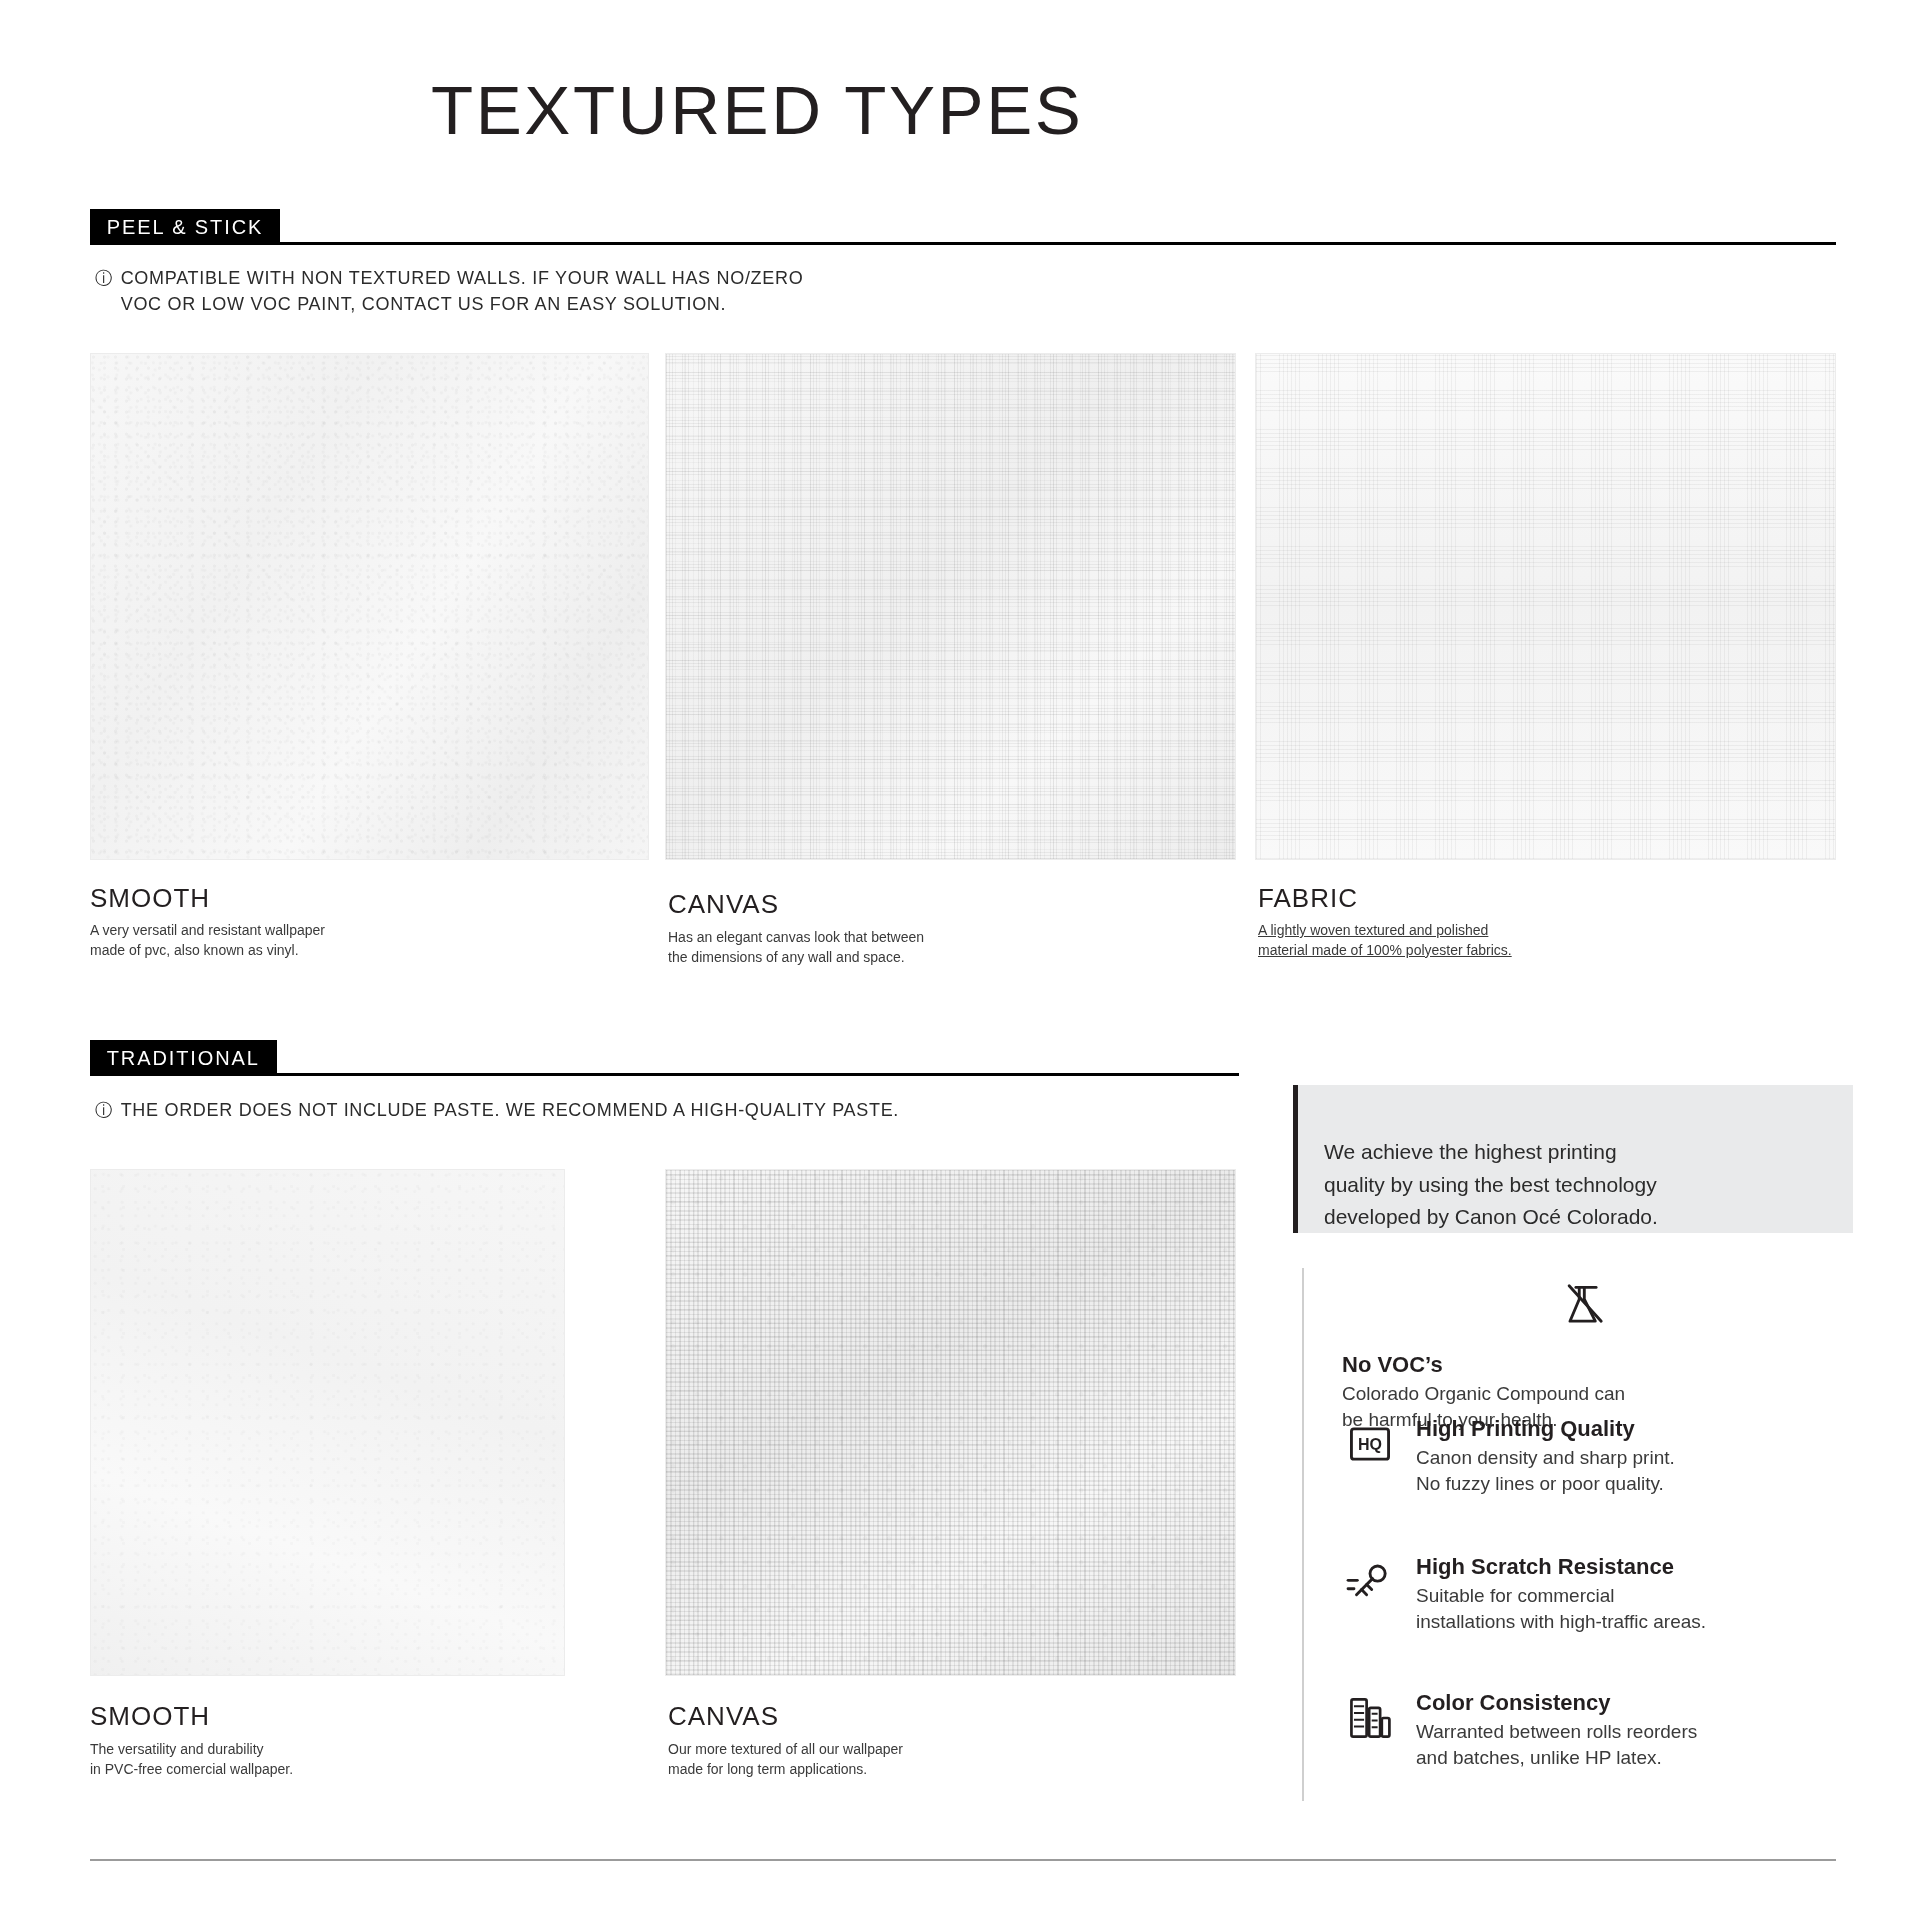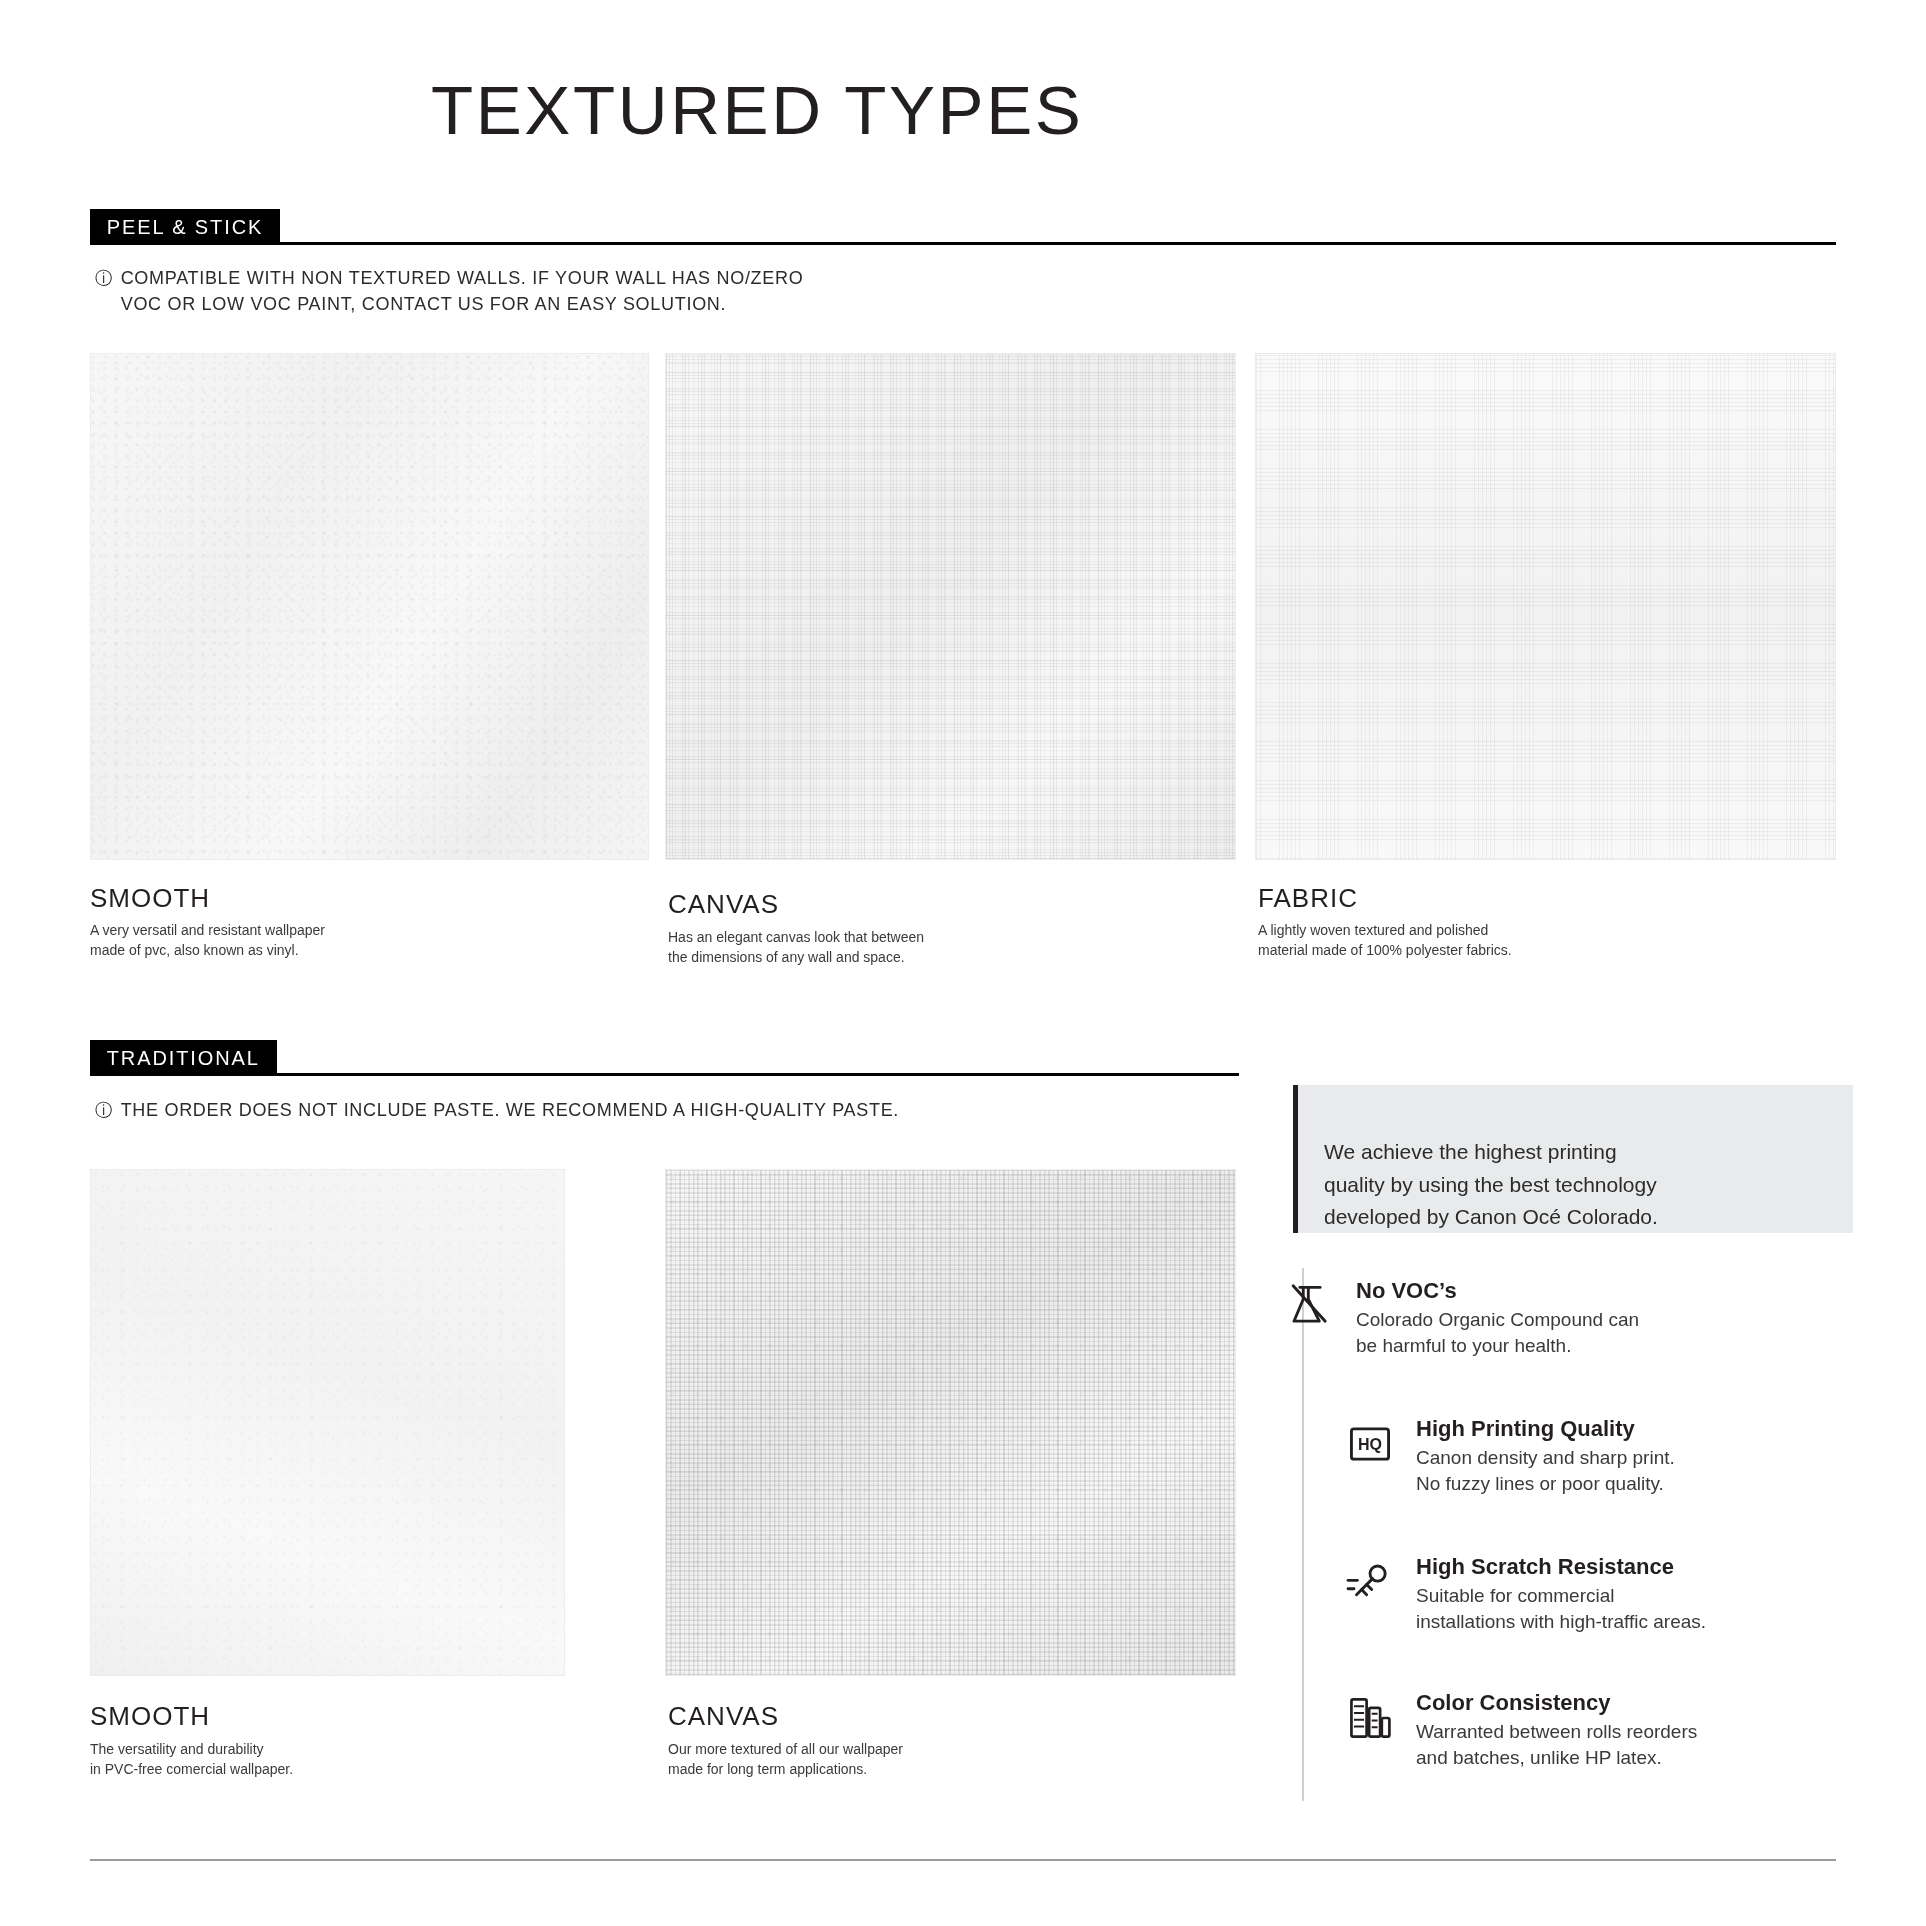--- a/index.html
+++ b/index.html
@@ -235,21 +235,21 @@
 
   <div class="cap-title" style="left:90px; top:883px;">SMOOTH</div>
   <div class="cap-text" style="left:90px; top:921px; width:552px;">A very versatil and resistant wallpaper
 made of pvc, also known as vinyl.</div>
 
   <div class="cap-title" style="left:668px; top:889px;">CANVAS</div>
   <div class="cap-text" style="left:668px; top:928px; width:578px;">Has an elegant canvas look that between
 the dimensions of any wall and space.</div>
 
   <div class="cap-title" style="left:1258px; top:883px;">FABRIC</div>
-  <div class="cap-text" style="left:1258px; top:921px; width:591px;">A lightly woven textured and polished
+  <div class="cap-text" style="left:1258px; top:921px; width:591px;text-decoration:underline;">A lightly woven textured and polished
 material made of 100% polyester fabrics.</div>
 
   <div class="section-head" style="left:90px; top:1040px; width:1149px;">
     <div class="section-tag">TRADITIONAL</div>
     <div class="section-rule"></div>
   </div>
 
   <div class="note" style="left:95px; top:1098px; width:1130px;">
     <span class="note-icon">ⓘ</span>
     <span>THE ORDER DOES NOT INCLUDE PASTE. WE RECOMMEND A HIGH-QUALITY PASTE.</span>
@@ -267,21 +267,21 @@
 made for long term applications.</div>
 
   <div class="quote">
     <span>We achieve the highest printing
 quality by using the best technology
 developed by Canon Océ Colorado.</span>
   </div>
 
   <div class="feat-rule"></div>
 
-  <div class="feature" style="left:1282px; top:1278px;">
+  <div class="feature" style="left:1342px; top:1278px;flex-direction:column;">
     <div class="feat-icon">
       <svg width="54" height="54" viewBox="0 0 64 64" aria-hidden="true">
         <g fill="none" stroke="#231f20" stroke-width="3.4" stroke-linecap="round" stroke-linejoin="round">
           <path d="M20 10 h24"></path>
           <path d="M24 10 v14 L13 50 h30 L30 24 V10"></path>
           <path d="M12 8 L50 50"></path>
         </g>
       </svg>
     </div>
     <div class="feat-body">

